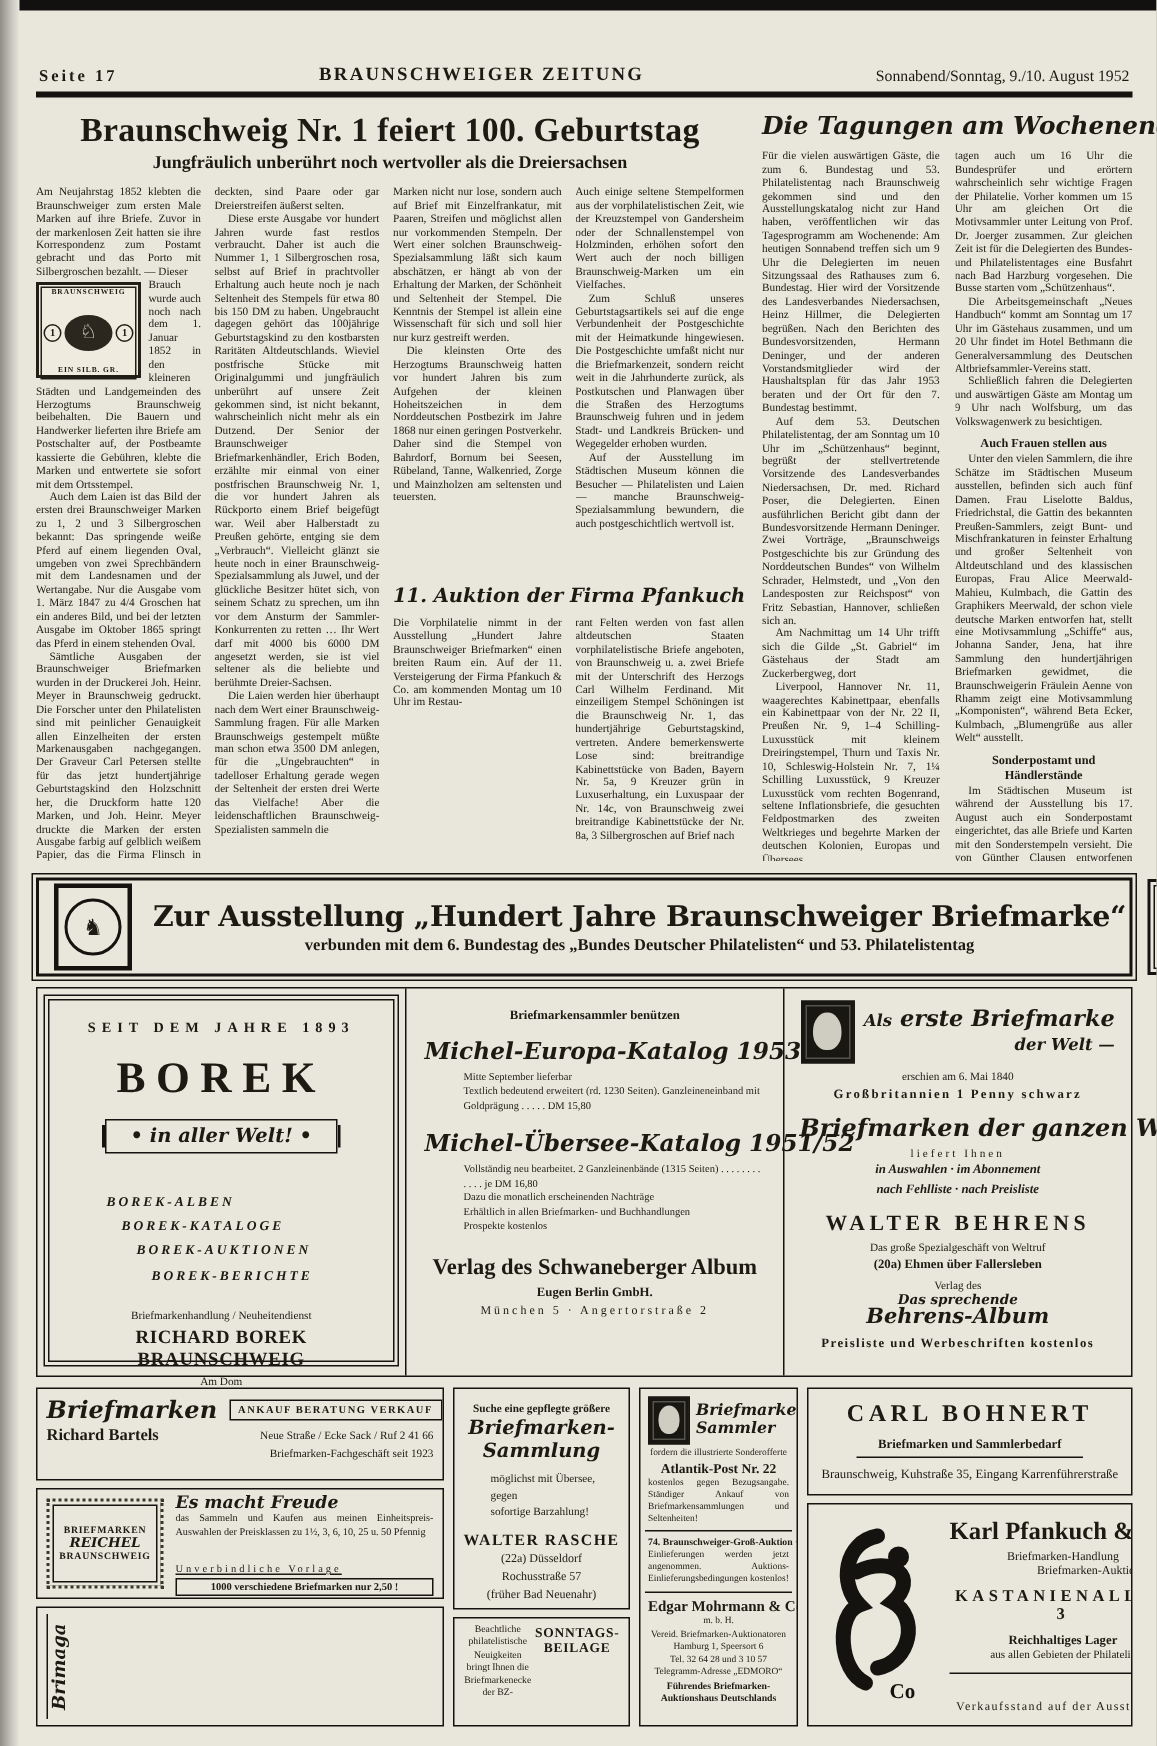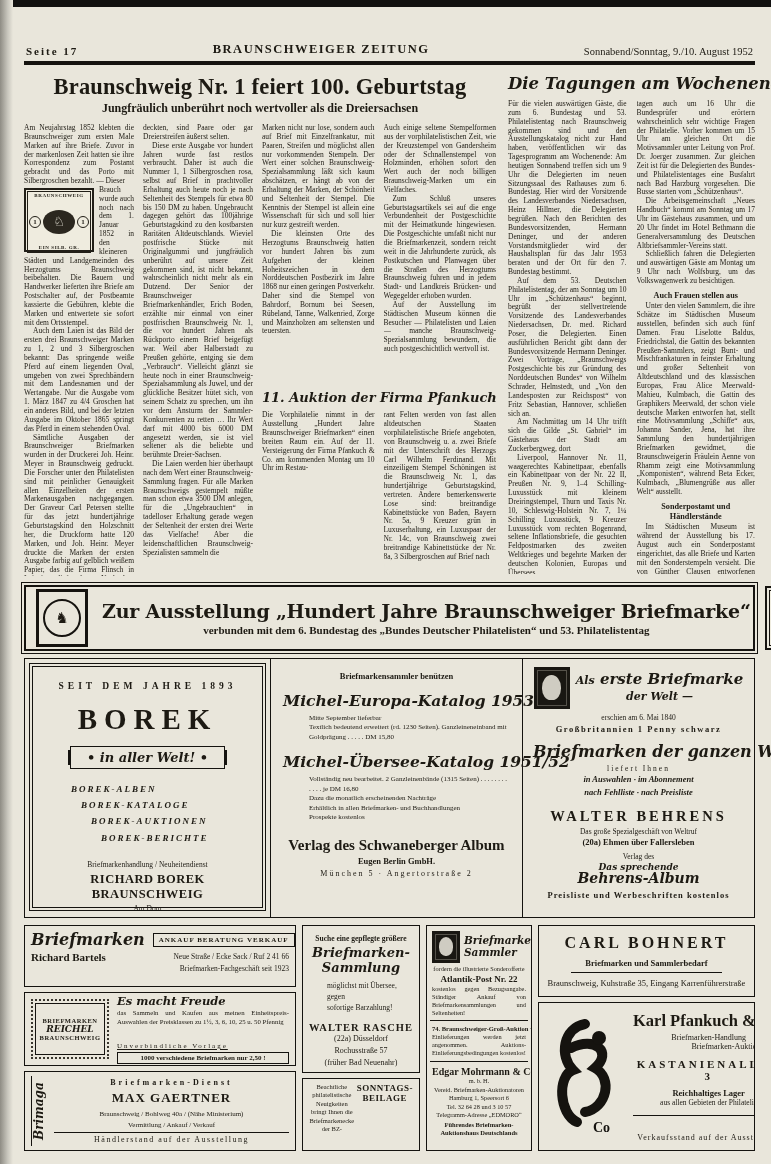--- a/index.html
+++ b/index.html
@@ -74,21 +74,21 @@
   .adsrow{display:flex;margin-top:7px;border:1.5px solid #15130f;height:258px;background:#e9e6db;}
   .ad{padding:8px 10px;box-sizing:border-box;}
   .ad-borek{width:246px;border-right:1.5px solid #15130f;}
   .borek-inner{border:1px solid #15130f;outline:1px solid #15130f;outline-offset:2px;
                margin:3px;height:calc(100% - 8px);padding:14px 10px;box-sizing:border-box;text-align:center;}
   .borek-since{font-size:9.5px;font-weight:bold;letter-spacing:4px;}
   .borek-name{font-size:29px;font-weight:bold;letter-spacing:7px;margin:12px 0 10px;}
   .borek-slogan{border:1px solid #15130f;display:inline-block;padding:3px 16px;
                 font-family:"DejaVu Serif",serif;font-style:italic;font-weight:bold;font-size:13px;
                 box-shadow:-6px 0 0 -4px #15130f,6px 0 0 -4px #15130f;}
-  .borek-list{margin-top:12px;text-align:left;padding-left:28px;}
+  .borek-list{margin-top:24px;text-align:left;padding-left:28px;}
   .borek-list div{font-style:italic;font-weight:bold;font-size:9px;letter-spacing:2px;line-height:1.8;}
   .borek-list div:nth-child(2){padding-left:10px;}
   .borek-list div:nth-child(3){padding-left:20px;}
   .borek-list div:nth-child(4){padding-left:30px;}
   .borek-foot1{font-size:7.5px;margin-top:14px;}
   .borek-foot2{font-size:12.5px;font-weight:bold;margin-top:3px;letter-spacing:0.5px;}
   .borek-foot3{font-size:7.5px;margin-top:2px;}
 
   .ad-michel{width:252px;border-right:1.5px solid #15130f;padding:12px 12px;}
   .michel-head{font-size:8.5px;font-weight:bold;text-align:center;}
@@ -99,21 +99,21 @@
   .michel-pub2{font-size:8.5px;font-weight:bold;text-align:center;margin-top:2px;}
   .michel-pub3{font-size:8px;letter-spacing:2px;text-align:center;margin-top:3px;white-space:nowrap;}
 
   .ad-behrens{flex:1;min-width:0;padding:8px 10px;text-align:center;}
   .script{font-family:"DejaVu Serif",serif;font-style:italic;font-weight:bold;}
   .behrens-top{display:flex;align-items:center;gap:6px;justify-content:center;}
   .penny{width:34px;height:40px;background:#191712;border:1px solid #191712;
          box-shadow:inset 0 0 0 2px #191712, inset 0 0 0 3px #55524a;position:relative;flex:0 0 auto;}
   .penny-head{position:absolute;left:22%;top:18%;width:55%;height:62%;background:#cfccc2;
               border-radius:50% 50% 46% 46%;}
-  .behrens-s1{font-size:15px;line-height:1.05;text-align:center;font-style:italic;}
+  .behrens-s1{font-size:15px;line-height:1.05;text-align:right;font-style:italic;}
   .behrens-s1 .sm{font-size:11px;}
   .b-line1{font-size:7.5px;margin-top:4px;}
   .b-line2{font-size:8.5px;font-weight:bold;letter-spacing:1.5px;margin-top:2px;}
   .behrens-s2{font-size:16px;margin:8px 0 3px;white-space:nowrap;}
   .b-line3{font-size:7.5px;letter-spacing:2px;}
   .b-ital{font-size:8.5px;font-style:italic;font-weight:bold;line-height:1.5;}
   .b-name{font-size:14.5px;font-weight:bold;letter-spacing:3px;margin-top:9px;}
   .b-line6{font-size:7.5px;margin-top:2px;}
   .b-line7{font-size:8.5px;font-weight:bold;margin-top:1px;}
   .b-line8{font-size:7.5px;margin-top:5px;}
@@ -400,27 +400,20 @@
           <div class="reichel-right">
             <div class="reichel-script script">Es macht Freude</div>
             <div class="reichel-text">das Sammeln und Kaufen aus meinen Einheitspreis-Auswahlen der Preisklassen zu 1½, 3, 6, 10, 25 u. 50 Pfennig</div>
             <div class="reichel-l1">Unverbindliche Vorlage</div>
             <div class="reichel-l2">1000 verschiedene Briefmarken nur 2,50 !</div>
           </div>
         </div>
 
         <div class="box gaertner">
           <div class="brimaga">Brimaga</div>
-          <div class="gaertner-main">
-            <div class="g-head">Briefmarken-Dienst</div>
-            <div class="g-name">MAX GAERTNER</div>
-            <div class="g-l1">Braunschweig / Bohlweg 40a / (Nähe Ministerium)</div>
-            <div class="g-l2">Vermittlung / Ankauf / Verkauf</div>
-            <div class="g-l3">Händlerstand auf der Ausstellung</div>
-          </div>
         </div>
       </div>
 
       <div class="bcol bcolM">
         <div class="box rasche">
           <div class="r-l1">Suche eine gepflegte größere</div>
           <div class="r-s script">
             <span>Briefmarken-</span><br>
             <span>Sammlung</span>
           </div>

